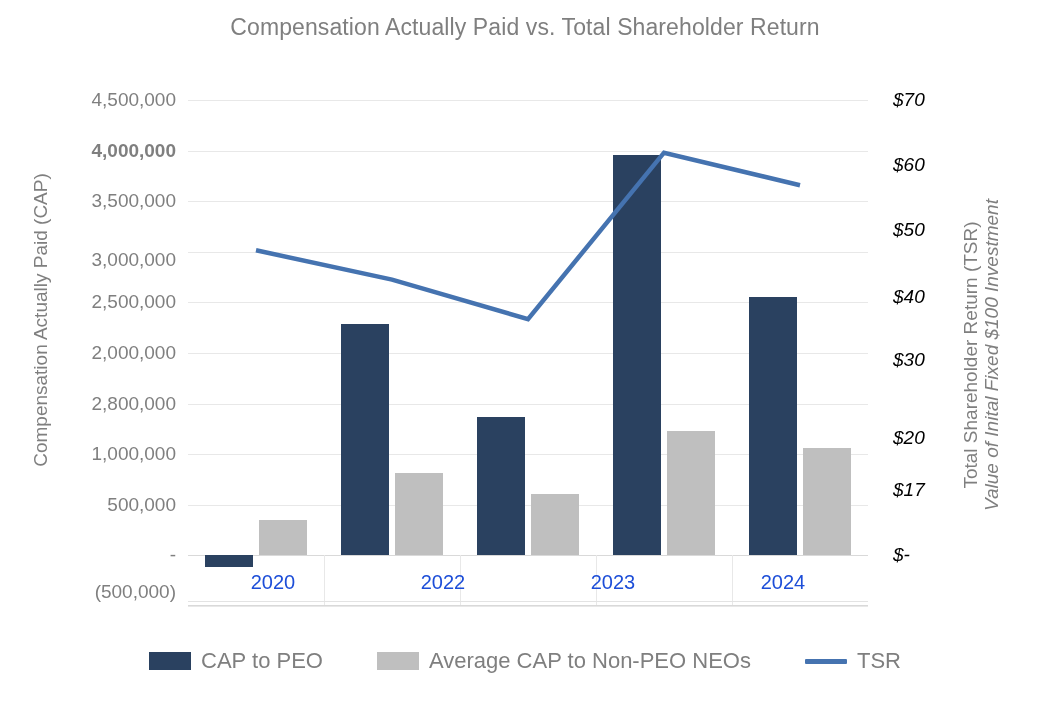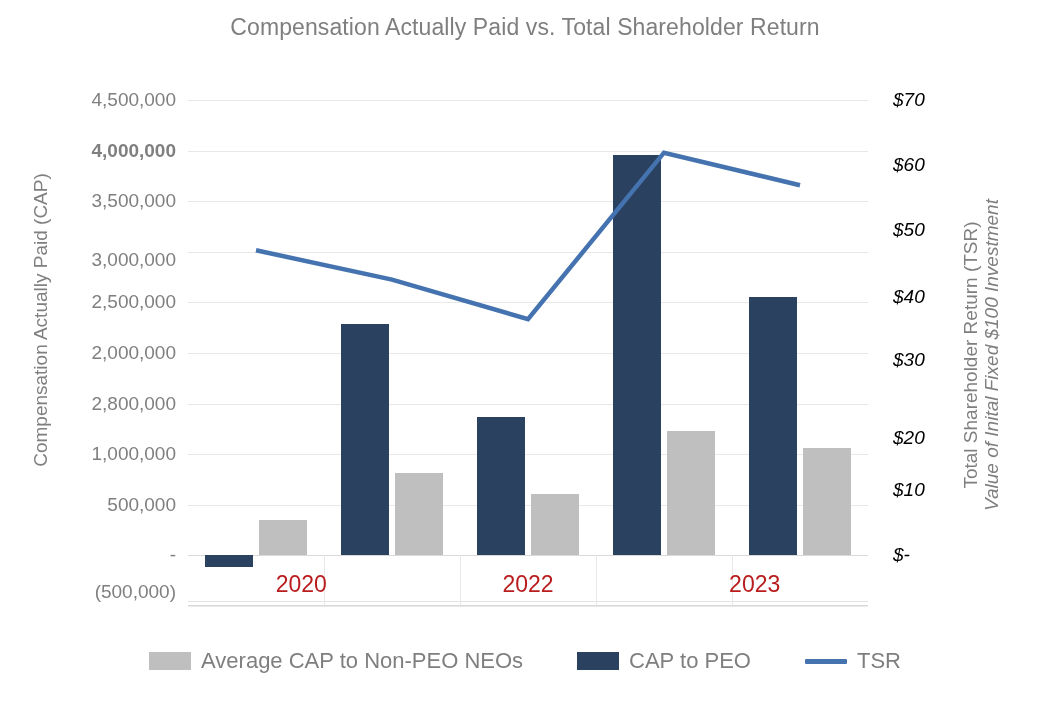--- a/index.html
+++ b/index.html
@@ -141,22 +141,22 @@
     position: absolute;
     left: 188px;
     top: 562px;
     width: 680px;
     height: 40px;
     display: flex;
   }
   .xtick {
     flex: 1 1 0;
     text-align: center;
-    font-size: 23px;
-    color: #b91c1c;
+    font-size: 20px;
+    color: #1d4ed8;
     padding-top: 9px;
   }
 
   
   .bars-layer {
     position: absolute;
     left: 0;
     top: 0;
     width: 680px;
     height: 506px;
@@ -257,21 +257,21 @@
       <div class="ytick-left" style="top: 455.4px;">-</div>
       <div class="ytick-left" style="top: 492px;">(500,000)</div>
     </div>
   <div class="ytick-right-wrap" id="ytick-right-wrap">
       <div class="ytick-right" style="top: 0px;">$70</div>
       <div class="ytick-right" style="top: 65.0571px;">$60</div>
       <div class="ytick-right" style="top: 130.114px;">$50</div>
       <div class="ytick-right" style="top: 197px;">$40</div>
       <div class="ytick-right" style="top: 260.229px;">$30</div>
       <div class="ytick-right" style="top: 338px;">$20</div>
-      <div class="ytick-right" style="top: 390.343px;">$10</div>
+      <div class="ytick-right" style="top: 390.343px;">$17</div>
       <div class="ytick-right" style="top: 455.4px;">$-</div>
     </div>
 
   <div class="plot" id="plot">
     <div id="grid-layer">
         <div class="gridline" style="top: 0px;"></div>
         <div class="gridline" style="top: 50.6px;"></div>
         <div class="gridline" style="top: 101.2px;"></div>
         <div class="gridline" style="top: 151.8px;"></div>
         <div class="gridline" style="top: 202.4px;"></div>
@@ -303,30 +303,31 @@
       </svg>
   </div>
 
   <div class="xlabel-rule"></div>
   <div class="plot-bottom-rule"></div>
 
   <div class="xtick-wrap" id="xtick-wrap">
       <div class="xtick">2020</div>
       <div class="xtick">2022</div>
       <div class="xtick">2023</div>
+      <div class="xtick">2024</div>
     </div>
 
   <div class="legend" id="legend">
+      <div class="legend-item">
+        <span class="legend-swatch" style="background: rgb(42, 65, 96);"></span>
+        <span class="legend-label">CAP to PEO</span>
+      </div>
       <div class="legend-item">
         <span class="legend-swatch" style="background: rgb(191, 191, 191);"></span>
         <span class="legend-label">Average CAP to Non-PEO NEOs</span>
       </div>
       <div class="legend-item">
-        <span class="legend-swatch" style="background: rgb(42, 65, 96);"></span>
-        <span class="legend-label">CAP to PEO</span>
-      </div>
-      <div class="legend-item">
         <span class="legend-line" style="background: rgb(69, 115, 176);"></span>
         <span class="legend-label">TSR</span>
       </div>
     </div>
 
 </div>
 
 </body></html>

